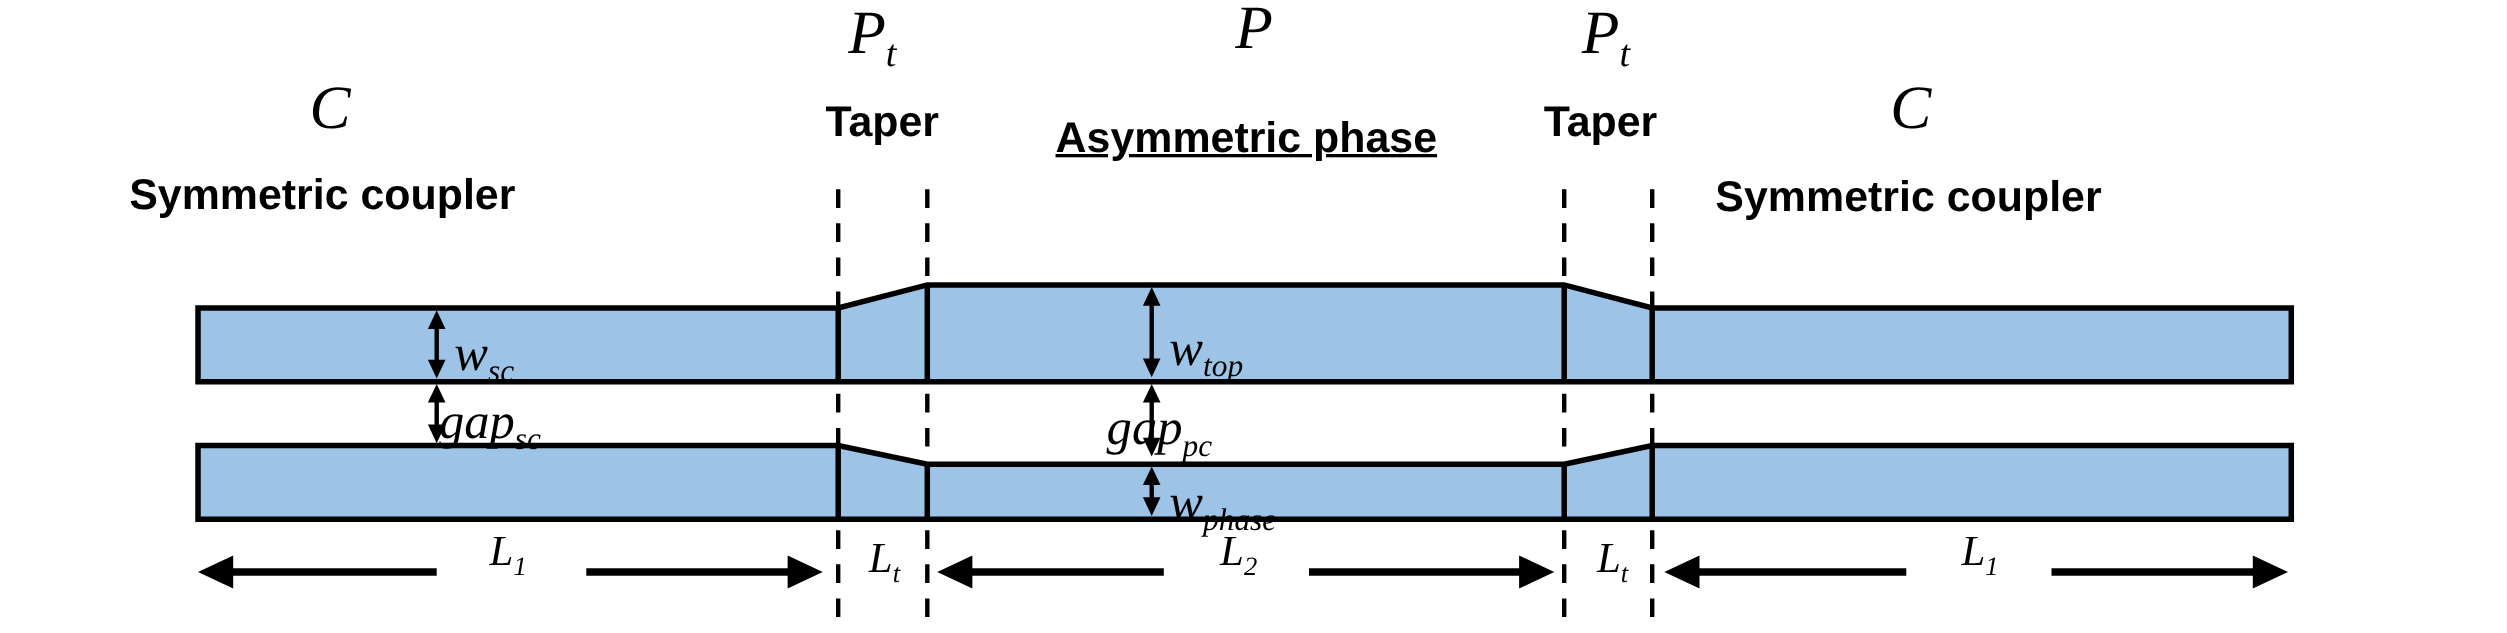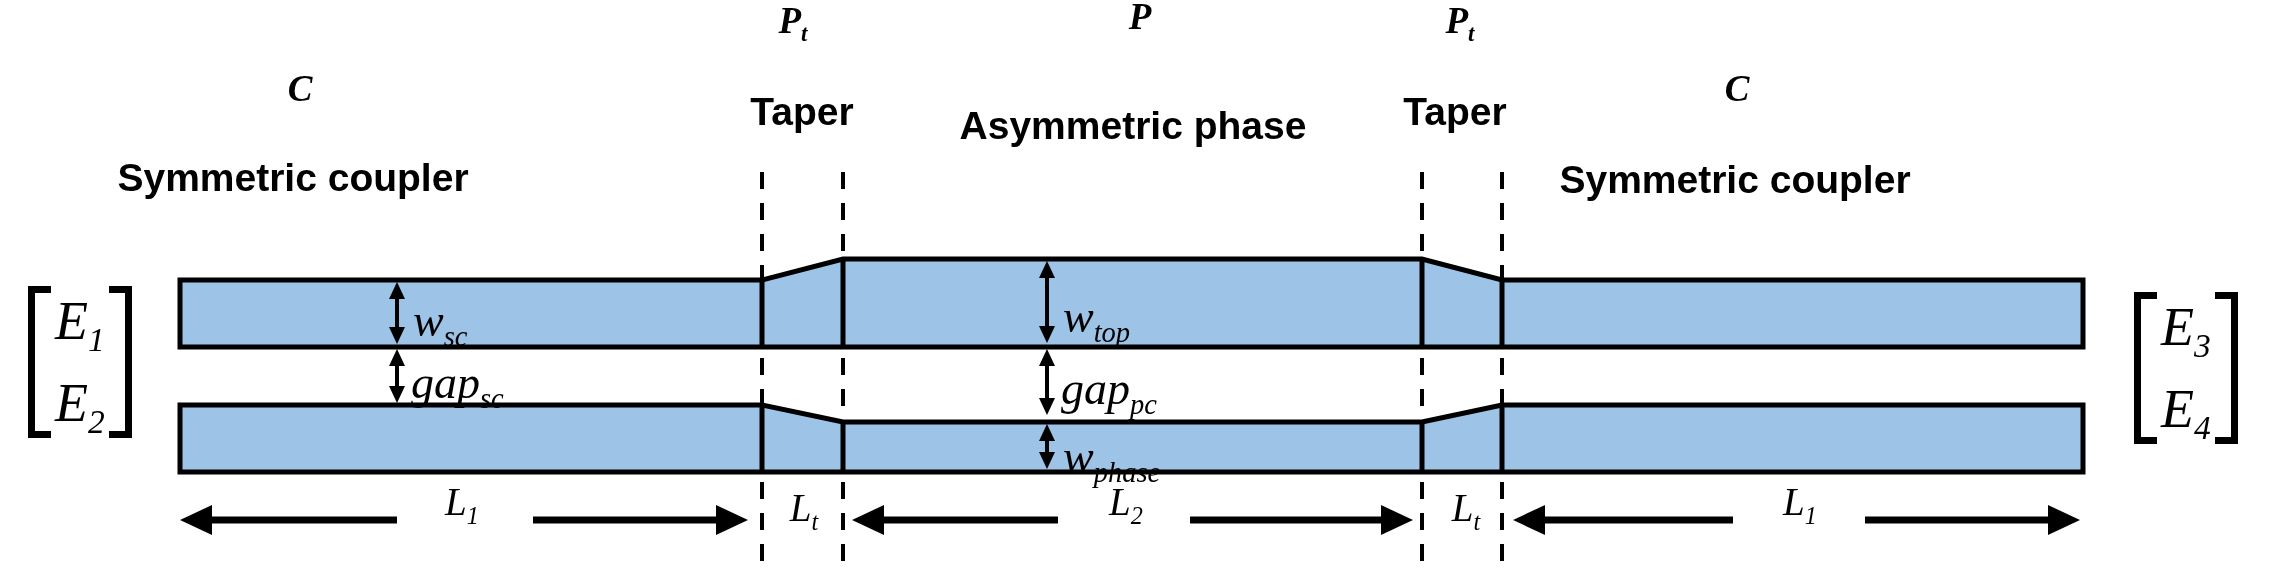--- a/index.html
+++ b/index.html
@@ -3,21 +3,21 @@
 <meta charset="utf-8">
 <style>
   html,body{margin:0;padding:0;background:#ffffff;}
   .canvas{position:relative;width:2279px;height:575px;background:#ffffff;overflow:hidden;
           font-family:"Liberation Sans",sans-serif;}
   .layer{position:absolute;left:0;top:0;}
   .lbl{position:absolute;color:#000;white-space:nowrap;line-height:1;}
   .center{transform:translateX(-50%);}
   .serif-i{font-family:"Liberation Serif",serif;font-style:italic;}
   .bold-sans{font-family:"Liberation Sans",sans-serif;font-weight:700;}
-  .sym{font-size:37px;font-weight:bold;}
+  .sym{font-size:56px;}
   .sec-name{font-size:39px;}
   .dim-big{font-size:39px;}
   .dim-small{font-size:46px;margin-top:16px;}
   sub{font-size:0.62em;line-height:0;}
   
   .matrix{position:absolute;display:flex;align-items:stretch;}
   .bracket{width:16px;}
   .bracket.bl{border-left:7px solid #000;border-top:7px solid #000;border-bottom:7px solid #000;}
   .bracket.br{border-right:7px solid #000;border-top:7px solid #000;border-bottom:7px solid #000;}
   .mvals{display:flex;flex-direction:column;justify-content:space-between;padding:2px 4px;}
@@ -90,51 +90,35 @@
     </g>
   </svg>
 
   <div class="lbl center serif-i sym" style="left:300px;top:70px;">C</div>
   <div class="lbl center bold-sans sec-name" style="left:293px;top:158px;">Symmetric coupler</div>
 
   <div class="lbl center serif-i sym" style="left:793px;top:2px;"><span>P</span><sub>t</sub></div>
   <div class="lbl center bold-sans sec-name" style="left:802px;top:92px;">Taper</div>
 
   <div class="lbl center serif-i sym" style="left:1140px;top:-2px;">P</div>
-  <div class="lbl center bold-sans sec-name" style="left:1133px;top:106px;">Asymmetric phase</div>
+  <div class="lbl center bold-sans sec-name" style="left:1133px;top:106px;text-decoration:underline;">Asymmetric phase</div>
 
   <div class="lbl center serif-i sym" style="left:1460px;top:2px;"><span>P</span><sub>t</sub></div>
   <div class="lbl center bold-sans sec-name" style="left:1455px;top:92px;">Taper</div>
 
   <div class="lbl center serif-i sym" style="left:1737px;top:70px;">C</div>
   <div class="lbl center bold-sans sec-name" style="left:1735px;top:160px;">Symmetric coupler</div>
 
   <div class="lbl serif-i dim-small" style="left:413px;top:282px;"><span>w</span><sub>sc</sub></div>
-  <div class="lbl serif-i dim-small" style="left:411px;top:344px;"><span>gap</span><sub>sc</sub></div>
+  <div class="lbl serif-i dim-small" style="left:399px;top:344px;"><span>gap</span><sub>sc</sub></div>
   <div class="lbl serif-i dim-small" style="left:1063px;top:278px;"><span>w</span><sub>top</sub></div>
-  <div class="lbl serif-i dim-small" style="left:1061px;top:350px;"><span>gap</span><sub>pc</sub></div>
+  <div class="lbl serif-i dim-small" style="left:1006px;top:350px;"><span>gap</span><sub>pc</sub></div>
   <div class="lbl serif-i dim-small" style="left:1063px;top:418px;"><span>w</span><sub>phase</sub></div>
 
   <div class="lbl center serif-i dim-big" style="left:462px;top:482px;"><span>L</span><sub>1</sub></div>
   <div class="lbl center serif-i dim-big" style="left:804px;top:488px;"><span>L</span><sub>t</sub></div>
   <div class="lbl center serif-i dim-big" style="left:1126px;top:482px;"><span>L</span><sub>2</sub></div>
   <div class="lbl center serif-i dim-big" style="left:1466px;top:488px;"><span>L</span><sub>t</sub></div>
   <div class="lbl center serif-i dim-big" style="left:1800px;top:482px;"><span>L</span><sub>1</sub></div>
 
-  <div class="matrix" style="left:28px;top:286px;height:152px;">
-    <div class="bracket bl"></div>
-    <div class="mvals">
-      <div class="mrow"><span>E</span><sub>1</sub></div>
-      <div class="mrow"><span>E</span><sub>2</sub></div>
-    </div>
-    <div class="bracket br"></div>
-  </div>
 
-  <div class="matrix" style="left:2134px;top:292px;height:152px;">
-    <div class="bracket bl"></div>
-    <div class="mvals">
-      <div class="mrow"><span>E</span><sub>3</sub></div>
-      <div class="mrow"><span>E</span><sub>4</sub></div>
-    </div>
-    <div class="bracket br"></div>
-  </div>
 
 </div>
 
 </body></html>

